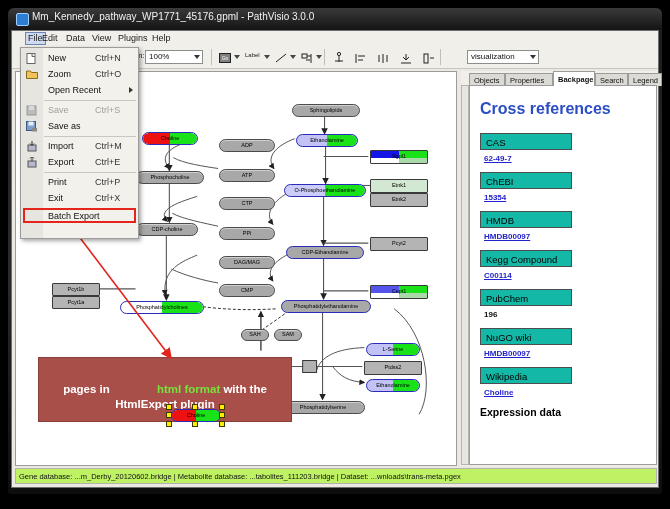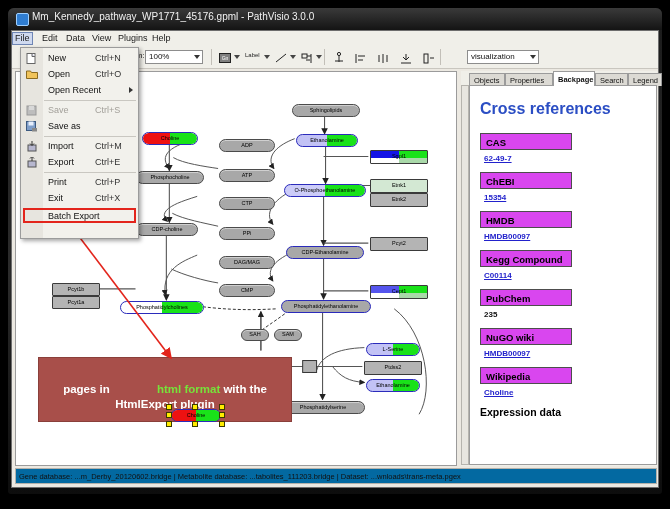--- a/index.html
+++ b/index.html
@@ -59,28 +59,28 @@
   .side{position:absolute;left:449px;top:40px;width:196px;height:395px;background:#f0efe9;}
   .tabs{position:absolute;left:8px;top:0;width:188px;height:15px;}
   .tab{position:absolute;top:2px;height:13px;font-size:7.5px;color:#111;background:#dcdad4;
     border:1px solid #9b9b9b;border-bottom:none;box-sizing:border-box;padding:2px 19px 0 4px;white-space:nowrap;}
   .tab.active{top:0;height:15px;background:#fff;font-weight:bold;padding-top:3px;z-index:4;}
   .side-body{position:absolute;left:8px;top:14px;width:188px;height:380px;background:#fff;
     border:1px solid #9b9b9b;box-sizing:border-box;overflow:hidden;}
   .side-scroll{position:absolute;left:0;top:14px;width:8px;height:380px;background:#e8e6e0;
     border:1px solid #b6b4ae;box-sizing:border-box;}
   .xref-title{position:absolute;left:10px;top:14px;font-size:16px;font-weight:bold;color:#2b4ec4;}
-  .xbox{position:absolute;left:10px;width:92px;height:17px;background:#d946ef;border:1px solid #4d4d4d;
-    box-sizing:border-box;font-size:9.5px;font-weight:bold;color:#000;padding:3px 0 0 5px;}
+  .xbox{position:absolute;left:10px;width:92px;height:17px;background:#14b8a6;border:1px solid #4d4d4d;
+    box-sizing:border-box;font-size:9.5px;font-weight:normal;color:#000;padding:3px 0 0 5px;}
   .xlink{position:absolute;left:14px;font-size:8px;color:#2222cc;text-decoration:underline;font-weight:bold;}
   .xplain{position:absolute;left:14px;font-size:8px;color:#111;font-weight:bold;}
   .expr{position:absolute;left:10px;font-size:10.5px;font-weight:bold;color:#000;}
 
   
-  .statusbar{position:absolute;left:3px;top:437px;width:642px;height:16px;background:#0369a1;
+  .statusbar{position:absolute;left:3px;top:437px;width:642px;height:16px;background:#bef264;
     border:1px solid #b4b2ac;box-sizing:border-box;font-size:7.5px;color:#111;padding:3px 0 0 3px;
     white-space:nowrap;overflow:hidden;}
 
   
   .dropdown{position:absolute;left:8px;top:16px;width:117px;height:190px;background:#f2f1ec;
     border:1px solid #9b9b9b;box-shadow:2px 2px 4px rgba(0,0,0,.35);z-index:50;}
   .dd-gutter{position:absolute;left:0;top:0;width:22px;height:100%;background:#e7e5df;}
   .dd-item{position:absolute;left:0;width:117px;height:15px;font-size:9px;color:#111;}
   .dd-item .t{position:absolute;left:27px;top:2px;}
   .dd-item .a{position:absolute;left:74px;top:2px;color:#333;}
@@ -107,21 +107,21 @@
   <div class="win-frame">
 
     <div class="titlebar">
       <div class="title-ico"></div>
       <div class="title-text">Mm_Kennedy_pathway_WP1771_45176.gpml - PathVisio 3.0.0</div>
     </div>
 
     <div class="client">
 
       <div class="menubar">
-        <div class="menu-item sel" style="left:0">File</div>
+        <div class="menu-item sel" style="left:13px">File</div>
         <div class="menu-item" style="left:27px">Edit</div>
         <div class="menu-item" style="left:51px">Data</div>
         <div class="menu-item" style="left:77px">View</div>
         <div class="menu-item" style="left:103px">Plugins</div>
         <div class="menu-item" style="left:137px">Help</div>
       </div>
 
       <div class="toolbar">
         <div class="tb-label" style="left:110px;top:5px">Zoom:</div>
         <div class="combo" style="left:133px;top:4px;width:58px">
@@ -390,21 +390,21 @@
           <div class="xbox" style="top:86px">ChEBI</div>
           <a class="xlink" style="top:107px">15354</a>
 
           <div class="xbox" style="top:125px">HMDB</div>
           <a class="xlink" style="top:146px">HMDB00097</a>
 
           <div class="xbox" style="top:164px">Kegg Compound</div>
           <a class="xlink" style="top:185px">C00114</a>
 
           <div class="xbox" style="top:203px">PubChem</div>
-          <div class="xplain" style="top:224px">235</div>
+          <div class="xplain" style="top:224px">196</div>
 
           <div class="xbox" style="top:242px">NuGO wiki</div>
           <a class="xlink" style="top:263px">HMDB00097</a>
 
           <div class="xbox" style="top:281px">Wikipedia</div>
           <a class="xlink" style="top:302px">Choline</a>
 
           <div class="expr" style="top:320px">Expression data</div>
         </div>
       </div>
@@ -419,21 +419,21 @@
               <rect x="1" y="0.5" width="8" height="10" fill="#fff" stroke="#666"></rect>
               <path d="M6 0.5 v3 h3" fill="#dde" stroke="#666"></path>
             </svg>
           <span class="t">New</span>
           <span class="a">Ctrl+N</span>
         </div>
         <div class="dd-item" style="top:19px">
           <svg class="dd-ico" viewBox="0 0 12 11">
               <path d="M0.5 2 h4 l1 1.5 h6 v6 h-11 z" fill="#f0c35a" stroke="#8a6a20"></path>
             </svg>
-          <span class="t">Open</span>
+          <span class="t">Zoom</span>
           <span class="a">Ctrl+O</span>
         </div>
         <div class="dd-item" style="top:35px">
           <span class="t">Open Recent</span>
           <span class="dd-sub"></span>
         </div>
         <div class="dd-sep" style="top:52px"></div>
         <div class="dd-item dis" style="top:55px">
           <svg class="dd-ico" viewBox="0 0 12 11">
               <rect x="1" y="1" width="9" height="9" fill="#bdbdbd" stroke="#999"></rect>

